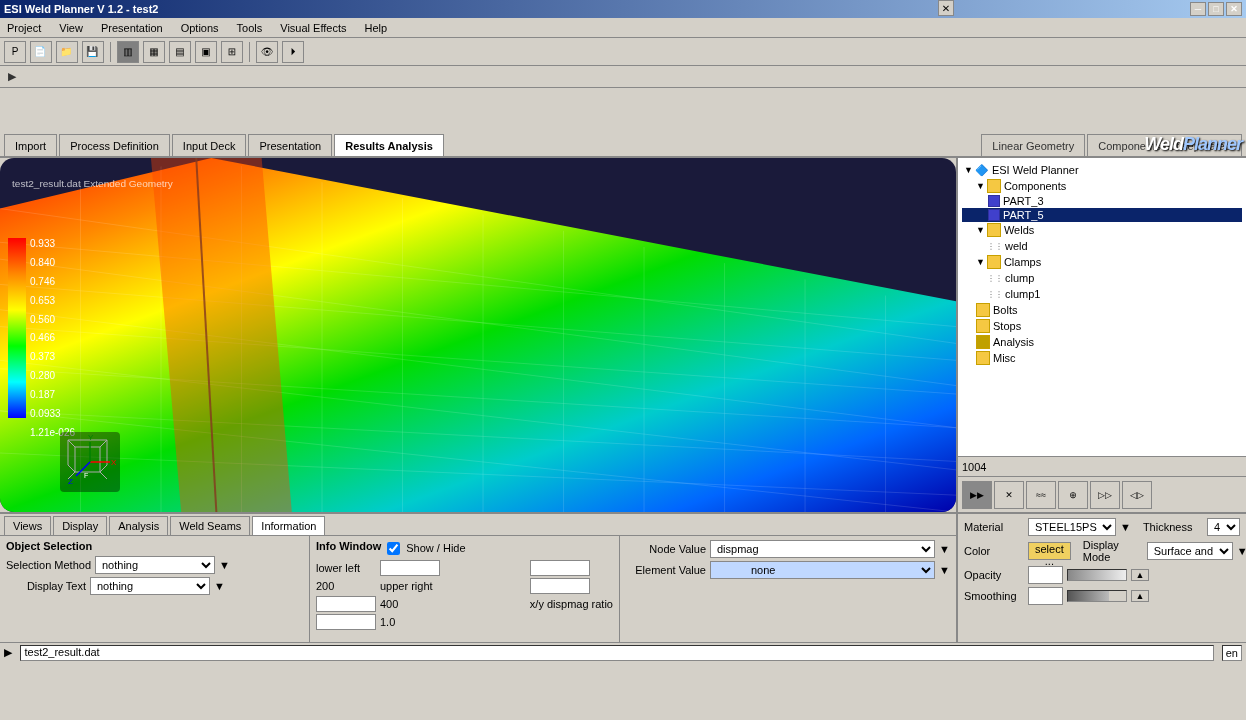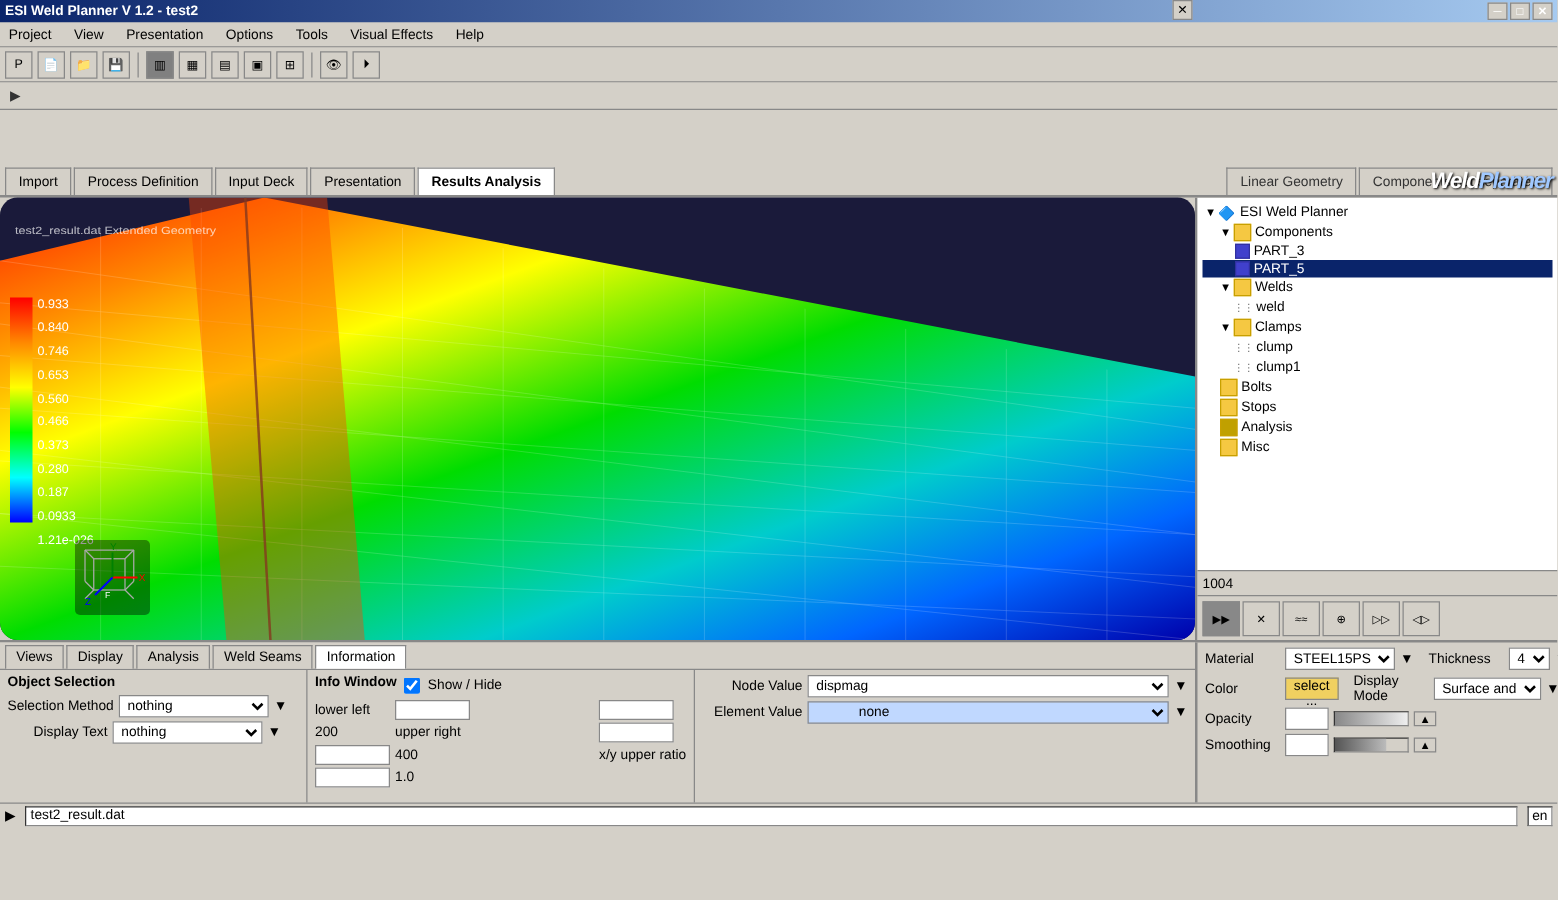--- a/index.html
+++ b/index.html
@@ -240,21 +240,21 @@
     .bottom-tab.active { background: white; }
 
     #bottom-panels {
       flex: 1;
       display: flex;
       gap: 0;
     }
 
     
     #obj-selection-panel {
-      width: 246px;
+      width: 310px;
       padding: 4px 6px;
       border-right: 1px solid #888;
     }
     .panel-title {
       font-size: 11px;
       font-weight: bold;
       margin-bottom: 4px;
     }
     .form-row {
       display: flex;
@@ -708,21 +708,21 @@
           <span>lower left</span>
           <input class="info-input" type="text" style="width: 60px;">
           <input class="info-input" type="text" style="width: 60px;">
           <span>200</span>
 
           <span>upper right</span>
           <input class="info-input" type="text" style="width: 60px;">
           <input class="info-input" type="text" style="width: 60px;">
           <span>400</span>
 
-          <span>x/y upper ratio</span>
+          <span>x/y dispmag ratio</span>
           <input class="info-input" type="text" style="width: 60px;">
           <span>1.0</span>
           <span></span>
         </div>
       </div>
 
       <div id="label-panel">
         <div class="label-form-row">
           <span class="label-form-label">Node Value</span>
           <select class="label-select">

